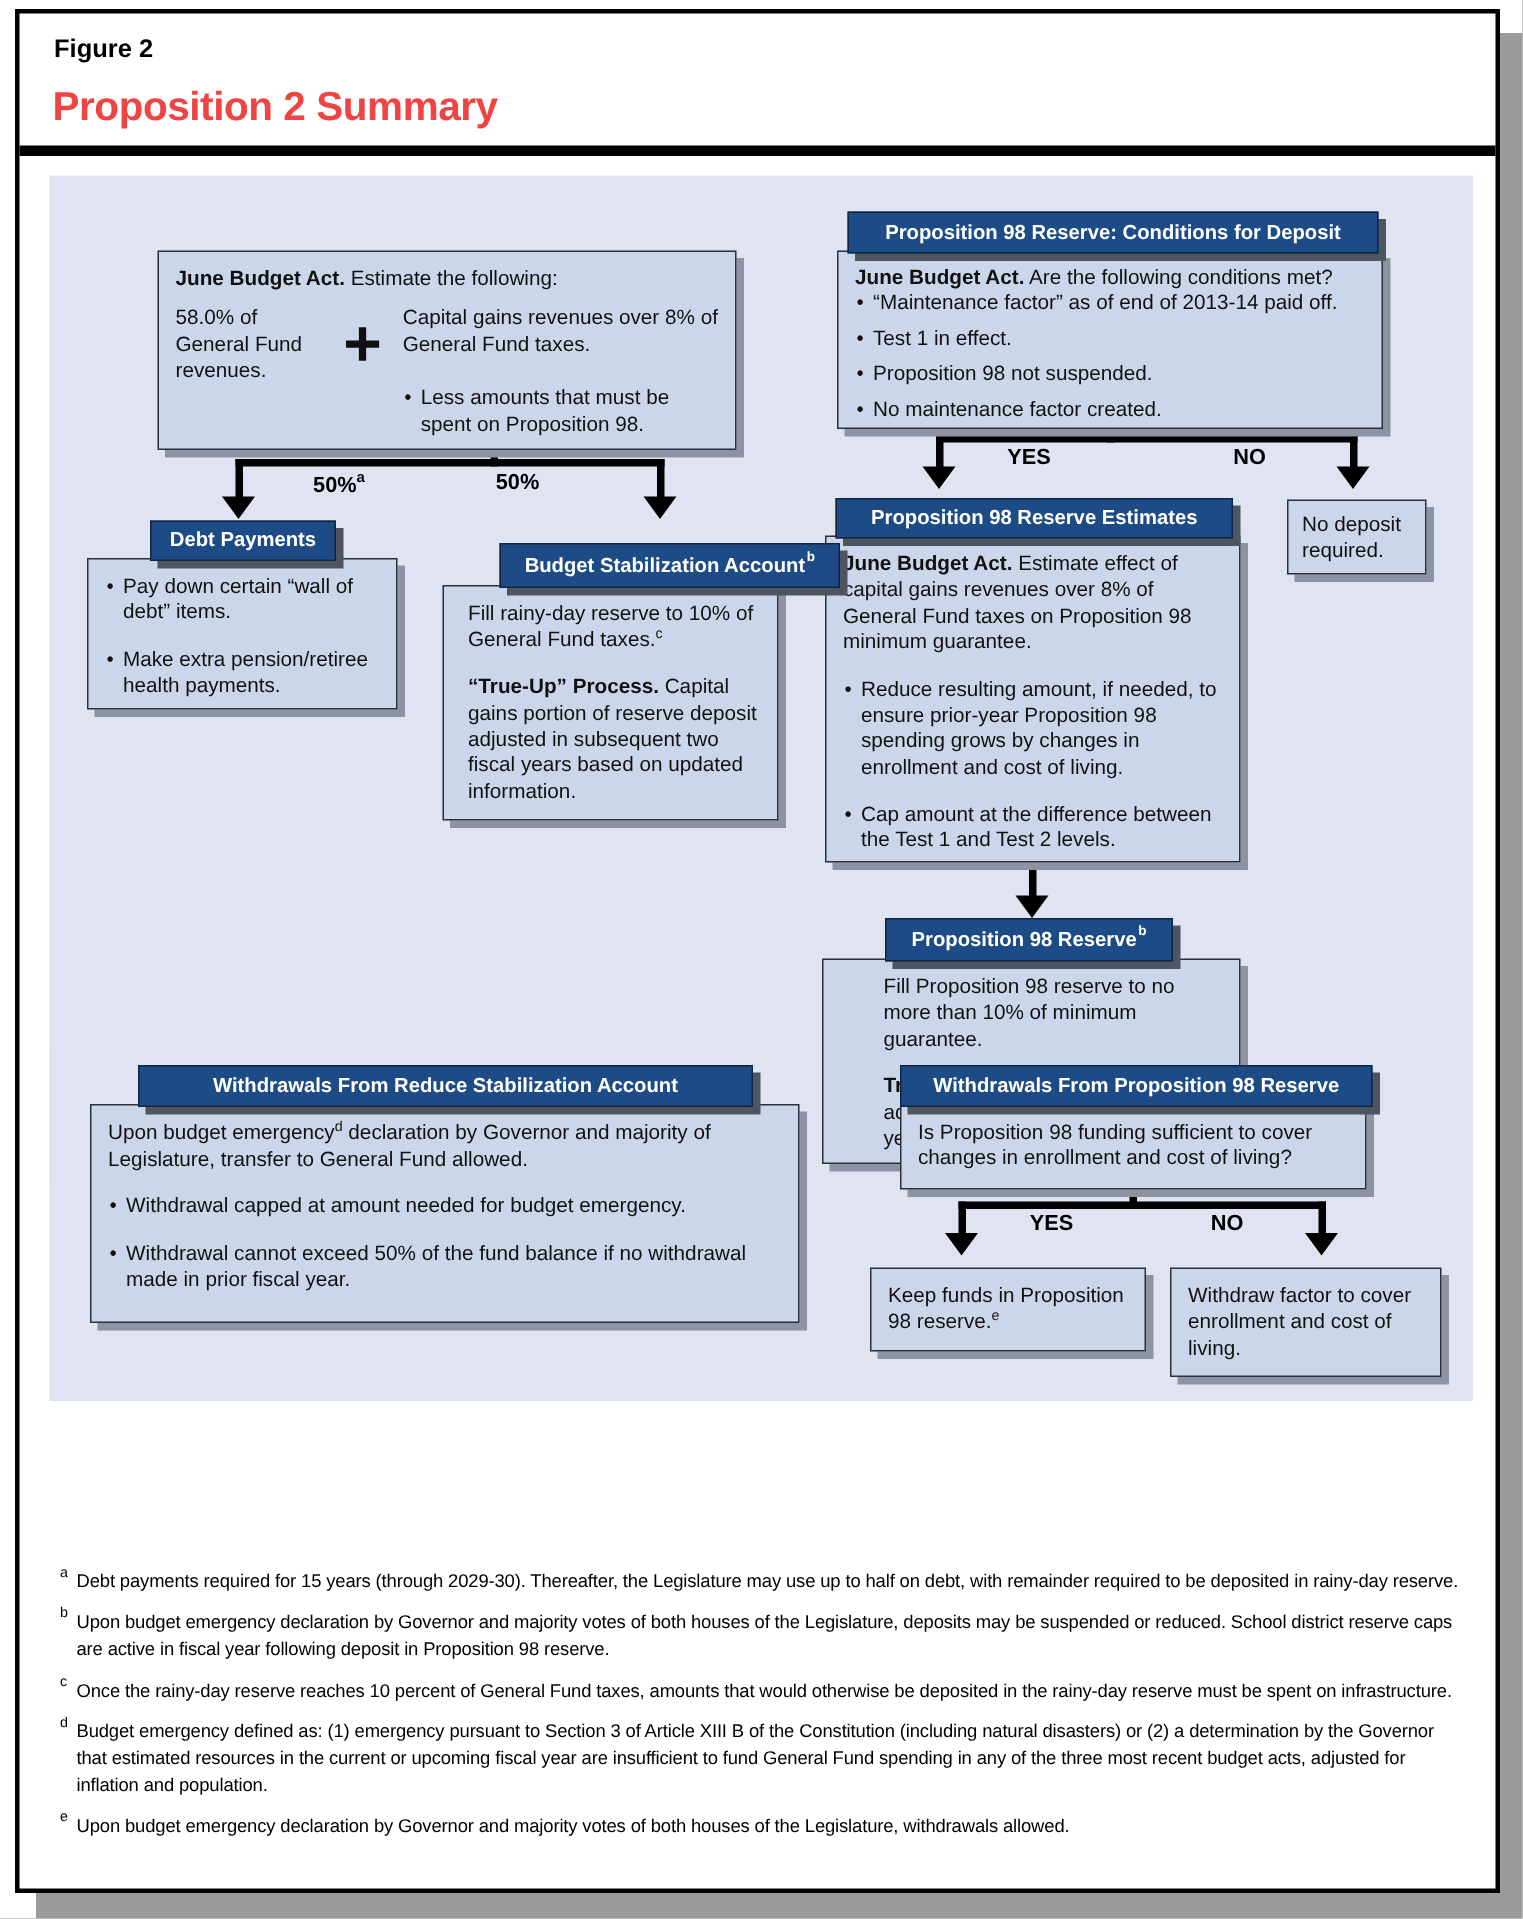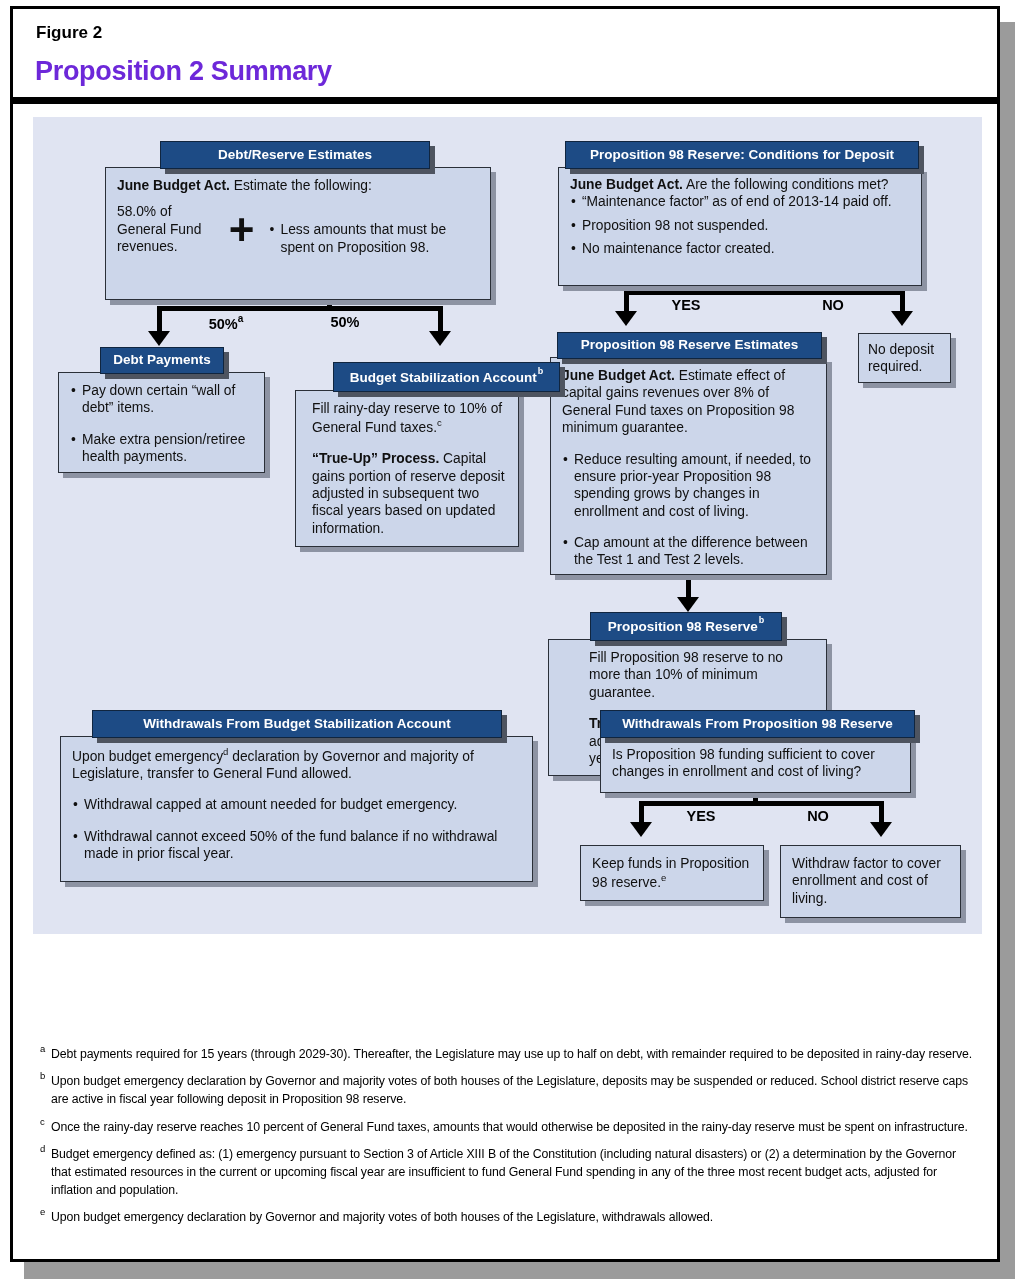--- a/index.html
+++ b/index.html
@@ -3,21 +3,21 @@
 <meta charset="utf-8">
 <style>
   html,body{margin:0;padding:0;background:#9b9b9b;}
   body{width:1015px;height:1279px;position:relative;font-family:"Liberation Sans",sans-serif;}
   .canvas{position:absolute;left:0;top:0;width:1015px;height:1279px;background:#fff;}
   .canvas::after{content:"";position:absolute;left:24px;top:22px;width:991px;height:1257px;background:#9b9b9b;z-index:0;}
   .page{position:absolute;left:10px;top:6px;width:984px;height:1250px;background:#fff;border:3px solid #000;z-index:1;}
 
   
   .fig-label{position:absolute;left:23px;top:14px;font-size:17px;font-weight:bold;color:#000;}
-  .fig-title{position:absolute;left:22px;top:47px;font-size:27px;font-weight:bold;color:#6d28d9;letter-spacing:-0.3px;}
+  .fig-title{position:absolute;left:22px;top:47px;font-size:27px;font-weight:bold;color:#ef4444;letter-spacing:-0.3px;}
   .black-bar{position:absolute;left:0;top:88px;width:100%;height:7px;background:#000;}
 
   
   .panel{position:absolute;background:#e0e4f2;}
   .panel-top{left:20px;top:108px;width:949px;height:675px;}
   .panel-bottom{left:20px;top:689px;width:949px;height:236px;}
 
   
   .hdr{position:absolute;background:#1d4b85;border:1px solid #10253f;color:#fff;font-weight:bold;
        font-size:13.5px;display:flex;align-items:center;justify-content:center;text-align:center;
@@ -56,31 +56,29 @@
 
 <div class="canvas">
 <div class="page">
 
   <div class="fig-label">Figure 2</div>
   <div class="fig-title">Proposition 2 Summary</div>
   <div class="black-bar"></div>
 
   <div class="panel panel-top">
 
-    <div class="hdr" style="left:127px;top:24px;width:268px;height:26px;">
-      <span>Debt/Reserve Estimates</span>
-    </div>
     <div class="bx" style="left:72px;top:50px;width:386px;height:133px;">
       <div>
         <span class="b">June Budget Act.</span><span> Estimate the following:</span>
       </div>
       <div class="sumrow">
         <div class="sum-left">58.0% of General Fund revenues.</div>
         <div class="plus">+</div>
         <div class="sum-right">
+          <div>Capital gains revenues over 8% of General Fund taxes.</div>
           <div class="bullet" style="margin-top:18px;">Less amounts that must be spent on Proposition 98.</div>
         </div>
       </div>
     </div>
 
     <div class="vline" style="left:294px;top:183px;height:11px;"></div>
     <div class="hline" style="left:124px;top:189px;width:286px;"></div>
     <div class="vline" style="left:124px;top:189px;height:27px;"></div>
     <div class="ahead" style="left:115px;top:214px;"></div>
     <div class="vline" style="left:405px;top:189px;height:27px;"></div>
@@ -113,20 +111,21 @@
     </div>
 
     <div class="hdr" style="left:532px;top:24px;width:352px;height:26px;">
       <span>Proposition 98 Reserve: Conditions for Deposit</span>
     </div>
     <div class="bx" style="left:525px;top:50px;width:364px;height:119px;padding-top:8px;">
       <div>
         <span class="b">June Budget Act.</span><span> Are the following conditions met?</span>
       </div>
       <div class="bullet">“Maintenance factor” as of end of 2013-14 paid off.</div>
+      <div class="bullet" style="margin-top:6px;">Test 1 in effect.</div>
       <div class="bullet" style="margin-top:6px;">Proposition 98 not suspended.</div>
       <div class="bullet" style="margin-top:6px;">No maintenance factor created.</div>
     </div>
 
     <div class="vline" style="left:705px;top:169px;height:9px;"></div>
     <div class="hline" style="left:591px;top:173px;width:281px;"></div>
     <div class="vline" style="left:591px;top:173px;height:24px;"></div>
     <div class="ahead" style="left:582px;top:194px;"></div>
     <div class="vline" style="left:867px;top:173px;height:24px;"></div>
     <div class="ahead" style="left:858px;top:194px;"></div>
@@ -158,21 +157,21 @@
       <div>Fill Proposition 98 reserve to no more than 10% of minimum guarantee.</div>
       <div class="mt2">
         <span class="b">True-Up Process.</span><span> Reserve deposit adjusted in subsequent two fiscal years based on updated information.</span>
       </div>
     </div>
   </div>
 
   <div class="panel panel-bottom">
 
     <div class="hdr" style="left:59px;top:12px;width:408px;height:26px;">
-      <span>Withdrawals From Budget Stabilization Account</span>
+      <span>Withdrawals From Reduce Stabilization Account</span>
     </div>
     <div class="bx" style="left:27px;top:38px;width:473px;height:146px;">
       <div>
         <span>Upon budget emergency</span><sup class="small">d</sup><span> declaration by Governor and majority of Legislature, transfer to General Fund allowed.</span>
       </div>
       <div class="bullet mt2">Withdrawal capped at amount needed for budget emergency.</div>
       <div class="bullet mt2">Withdrawal cannot exceed 50% of the fund balance if no withdrawal made in prior fiscal year.</div>
     </div>
 
     <div class="hdr" style="left:567px;top:12px;width:313px;height:26px;">

